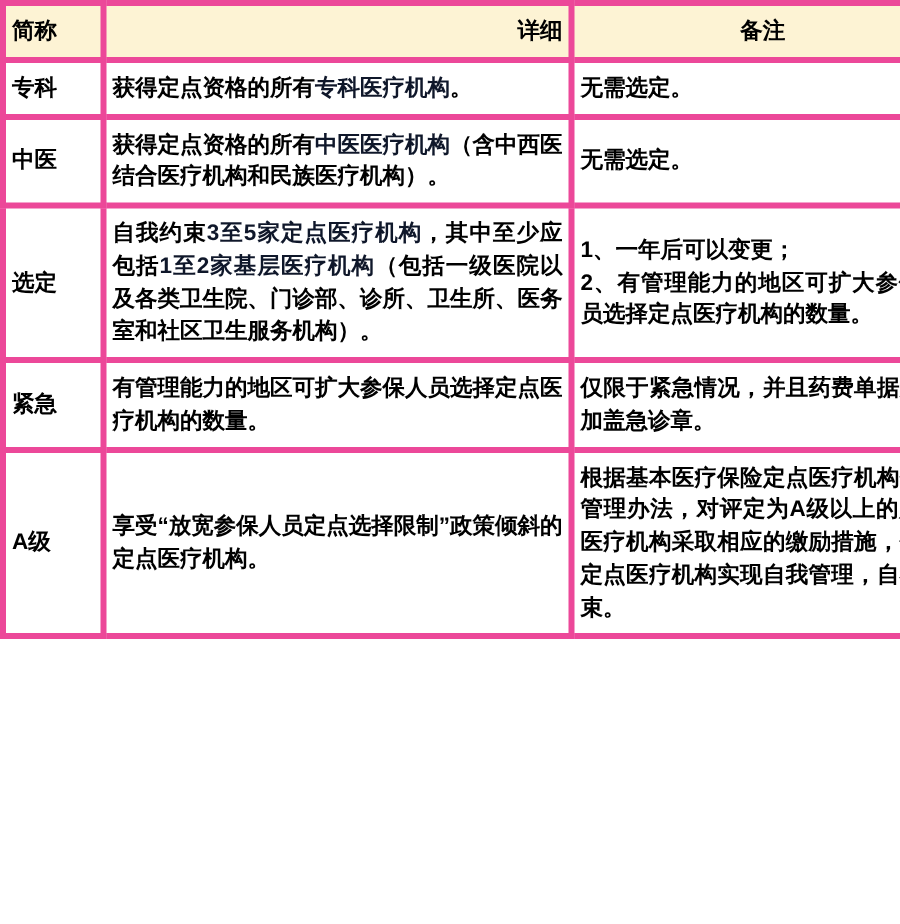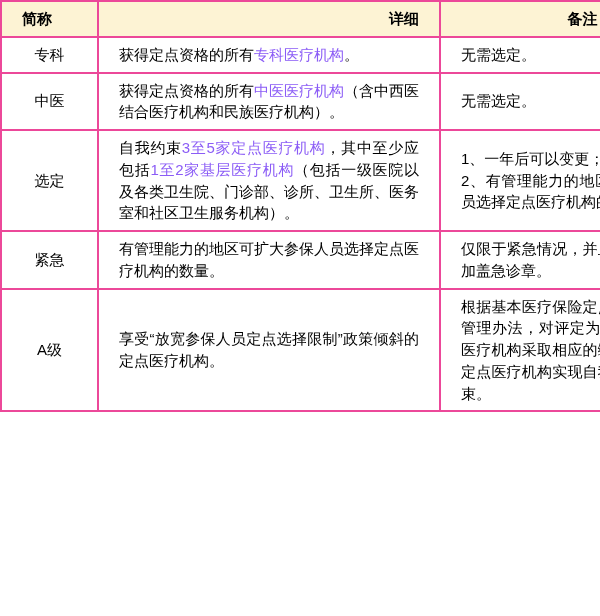--- a/index.html
+++ b/index.html
@@ -12,56 +12,55 @@
     height: 616px;
     font-family: "Liberation Sans", sans-serif;
     color: #000000;
   }
   #doc-table {
     width: 600px;
     border-collapse: collapse;
     table-layout: fixed;
   }
   #doc-table td, #doc-table th {
-    border: 2px solid #ec4899;
+    border: 4px solid #ec4899;
     vertical-align: middle;
-    padding: 6px 20px;
+    padding: 6px 4px;
     font-size: 15px;
     line-height: 1.45;
   }
   thead th {
     background: #fdf3d4;
     font-weight: bold;
     font-size: 16px;
     padding: 7px 8px;
   }
   th.col-abbr { width: 55px; text-align: left; }
   th.col-detail { width: 300px; text-align: right; }
   th.col-remark { width: 243px; text-align: center; }
 
   td.abbr {
-    text-align: center;
-    font-weight: normal;
+    font-weight: bold;
     font-size: 15px;
     width: 55px;
   }
   td.detail {
     width: 300px;
     text-align: justify;
     text-justify: inter-ideograph;
   }
   td.remark {
     width: 243px;
     text-align: justify;
     text-justify: inter-ideograph;
   }
   .hl {
-    color: #8b5cf6;
+    color: #0f172a;
   }
-  .seg { white-space: pre-wrap; }
+  .seg { white-space: pre-wrap; font-weight: bold; }
 </style>
 </head>
 <body>
 
 <table id="doc-table">
   <thead>
     <tr>
       <th class="col-abbr">简称</th>
       <th class="col-detail">详细</th>
       <th class="col-remark">备注</th>

